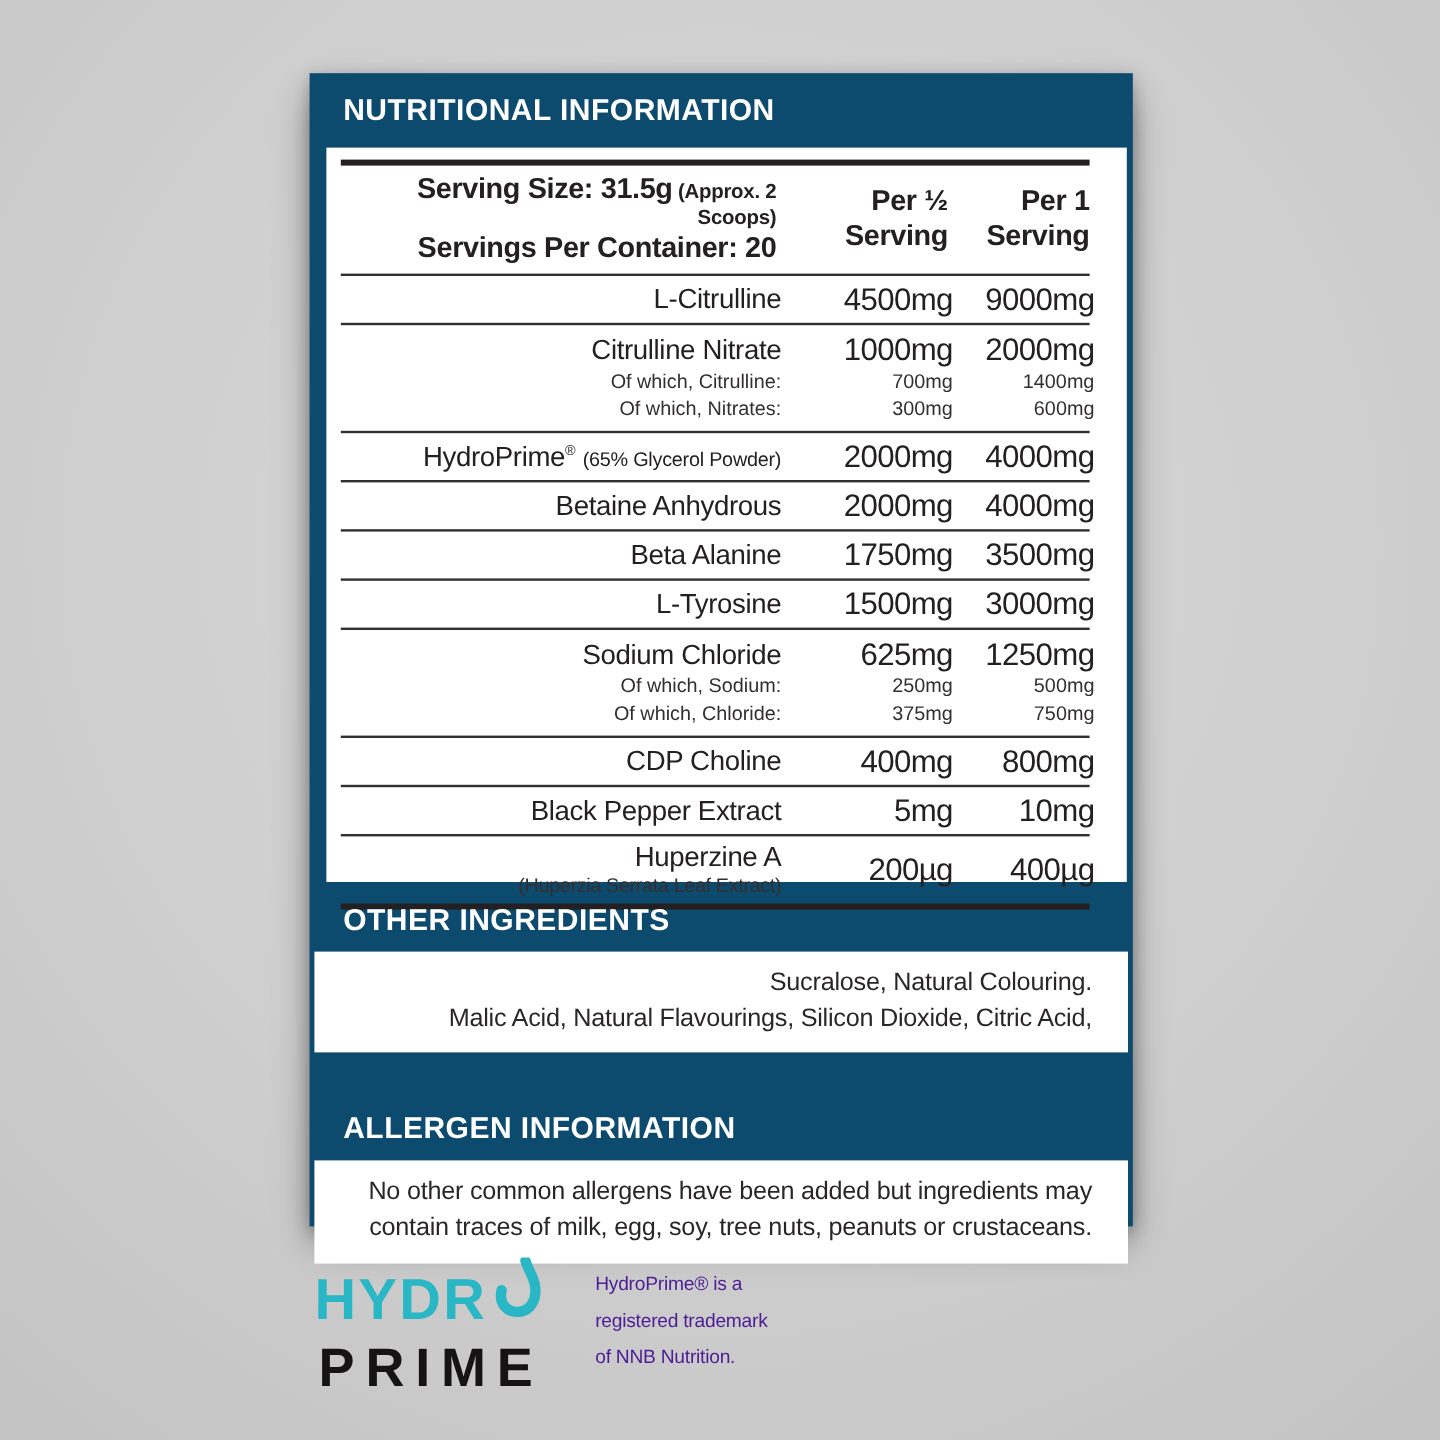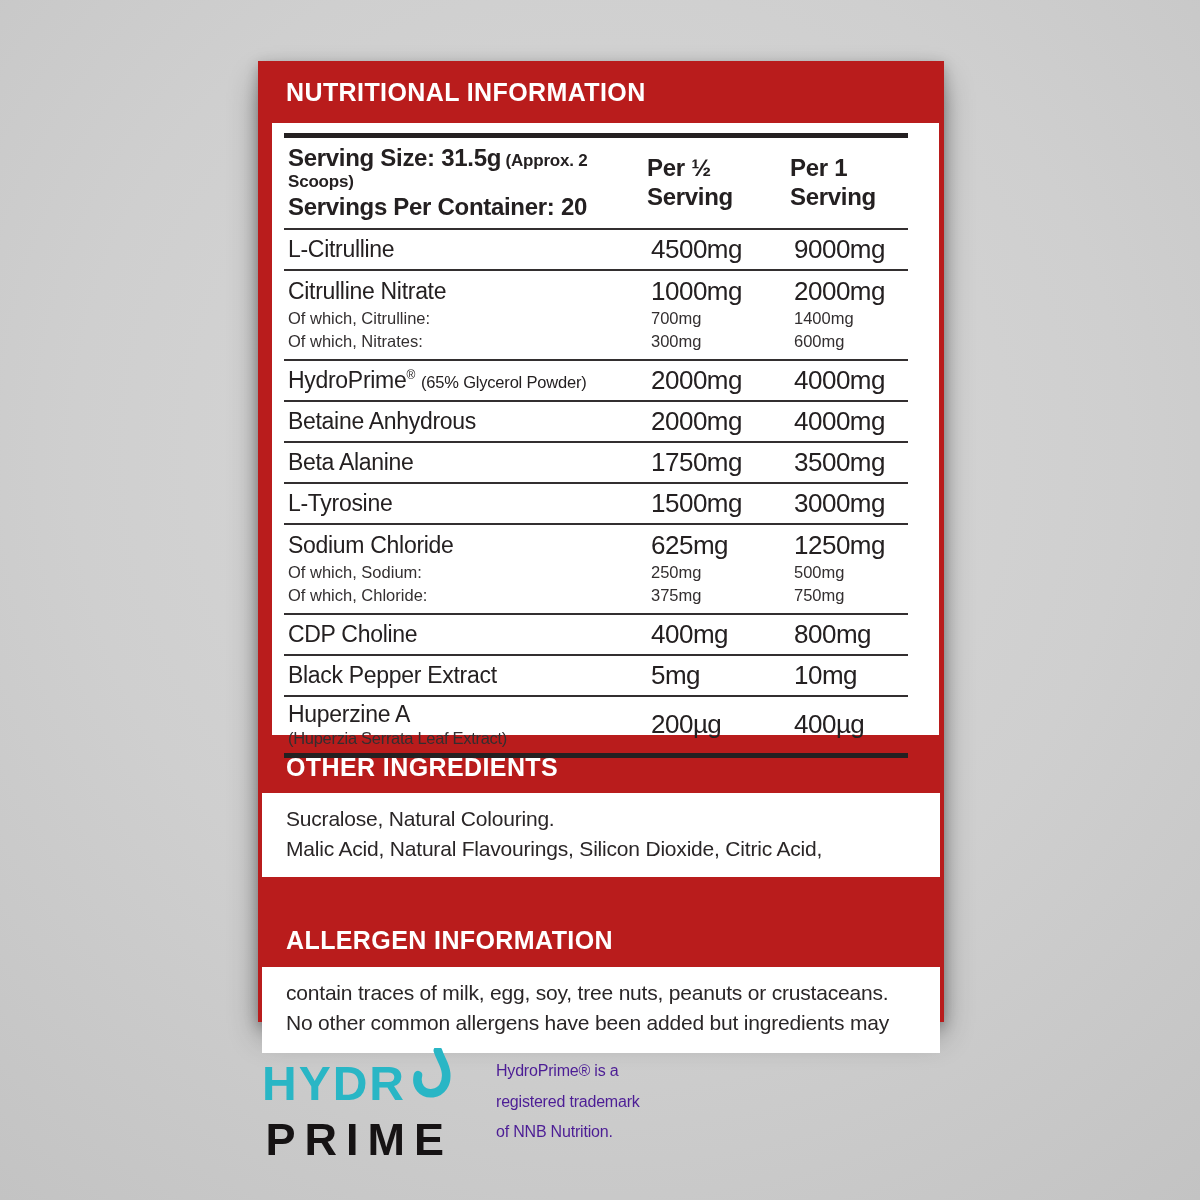--- a/index.html
+++ b/index.html
@@ -4,32 +4,32 @@
 <style>
   html,body{margin:0;padding:0;}
   body{
     width:1200px;height:1200px;overflow:hidden;
     font-family:"Liberation Sans",sans-serif;
     background:radial-gradient(circle at 50% 38%, #d8d8d8 0%, #cfcfcf 55%, #c3c3c3 100%);
     color:#242021;
   }
   .card{
     position:absolute;left:258px;top:61px;width:686px;height:961px;
-    background:#b91c1c;
+    background:#0c4a6e;
     box-shadow:0 16px 30px -4px rgba(0,0,0,0.45), 0 4px 12px rgba(0,0,0,0.25);
   }
   .band{
     height:52px;display:flex;align-items:center;padding-left:28px;
   }
   .band.header{height:62px;}
   .band.allergen{height:54px;margin-top:36px;}
   .band .band-title{
     color:#ffffff;font-weight:bold;font-size:25px;letter-spacing:0.4px;
   }
-  .white-panel{background:#ffffff;}
+  .white-panel{background:#ffffff;text-align:right;}
   .table-panel{
     margin:0 5px 0 14px;height:612px;
     padding:10px 31px 0 12px;box-sizing:border-box;
   }
   .rule{background:#242021;}
   .rule.thick{height:5px;}
   .rule.thin{height:2px;background:#332f30;}
   .srv-row{
     display:grid;grid-template-columns:363px 143px 118px;
     padding:5px 0 7px 0;min-height:64px;box-sizing:border-box;align-items:center;
@@ -188,22 +188,22 @@
   <div class="white-panel text-panel oi">
     <div class="para-line">Sucralose, Natural Colouring.</div>
     <div class="para-line">Malic Acid, Natural Flavourings, Silicon Dioxide, Citric Acid,</div>
   </div>
 
   <div class="band allergen">
     <span class="band-title">ALLERGEN INFORMATION</span>
   </div>
 
   <div class="white-panel text-panel al">
+    <div class="para-line">No other common allergens have been added but ingredients may</div>
     <div class="para-line">contain traces of milk, egg, soy, tree nuts, peanuts or crustaceans.</div>
-    <div class="para-line">No other common allergens have been added but ingredients may</div>
   </div>
 
 </div>
 
 <div class="brand">
   <div class="brand-line1">
     <span class="hydro-text">HYDR</span>
     <svg class="droplet-svg" width="46" height="60" viewBox="0 0 34 46">
       <path d="M23 2 C25 8.5 28.6 12.2 29.3 19 C30.2 27.5 26 33.8 19.2 34.6 C11.2 35.5 5.8 29.2 7.8 20.8" fill="none" stroke="#29b6c5" stroke-width="6.6" stroke-linecap="round"></path>
     </svg>

